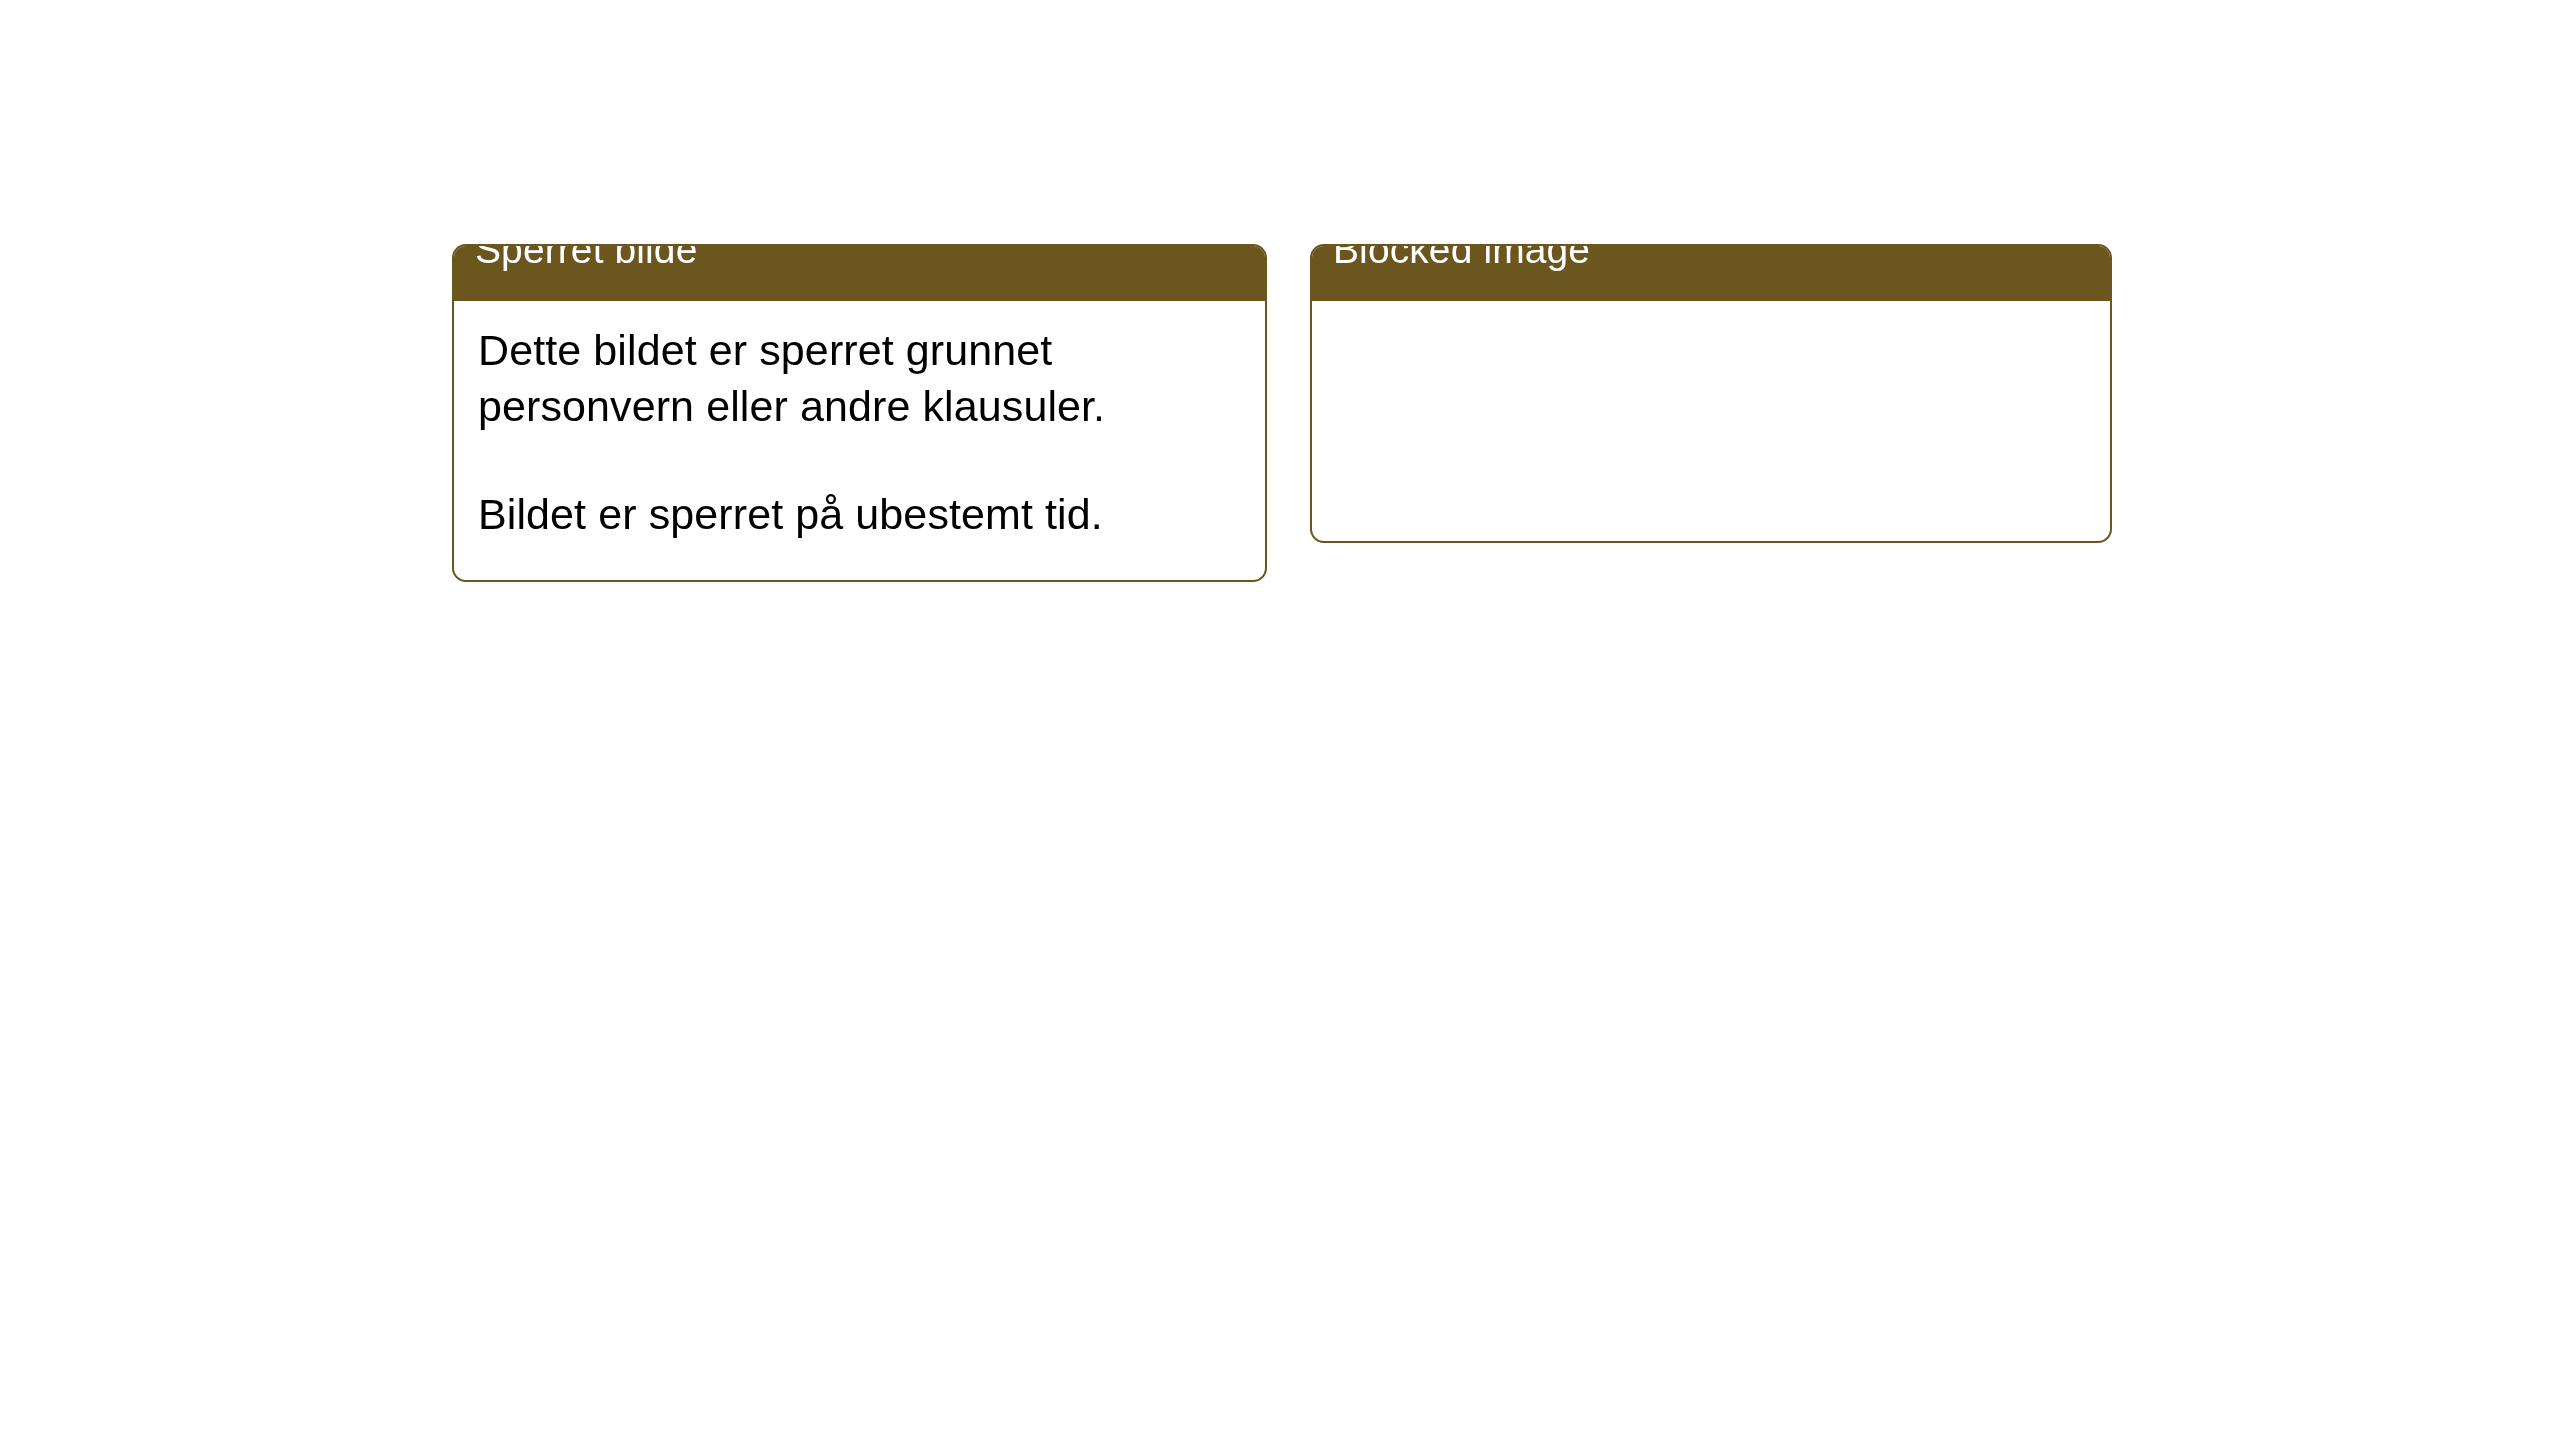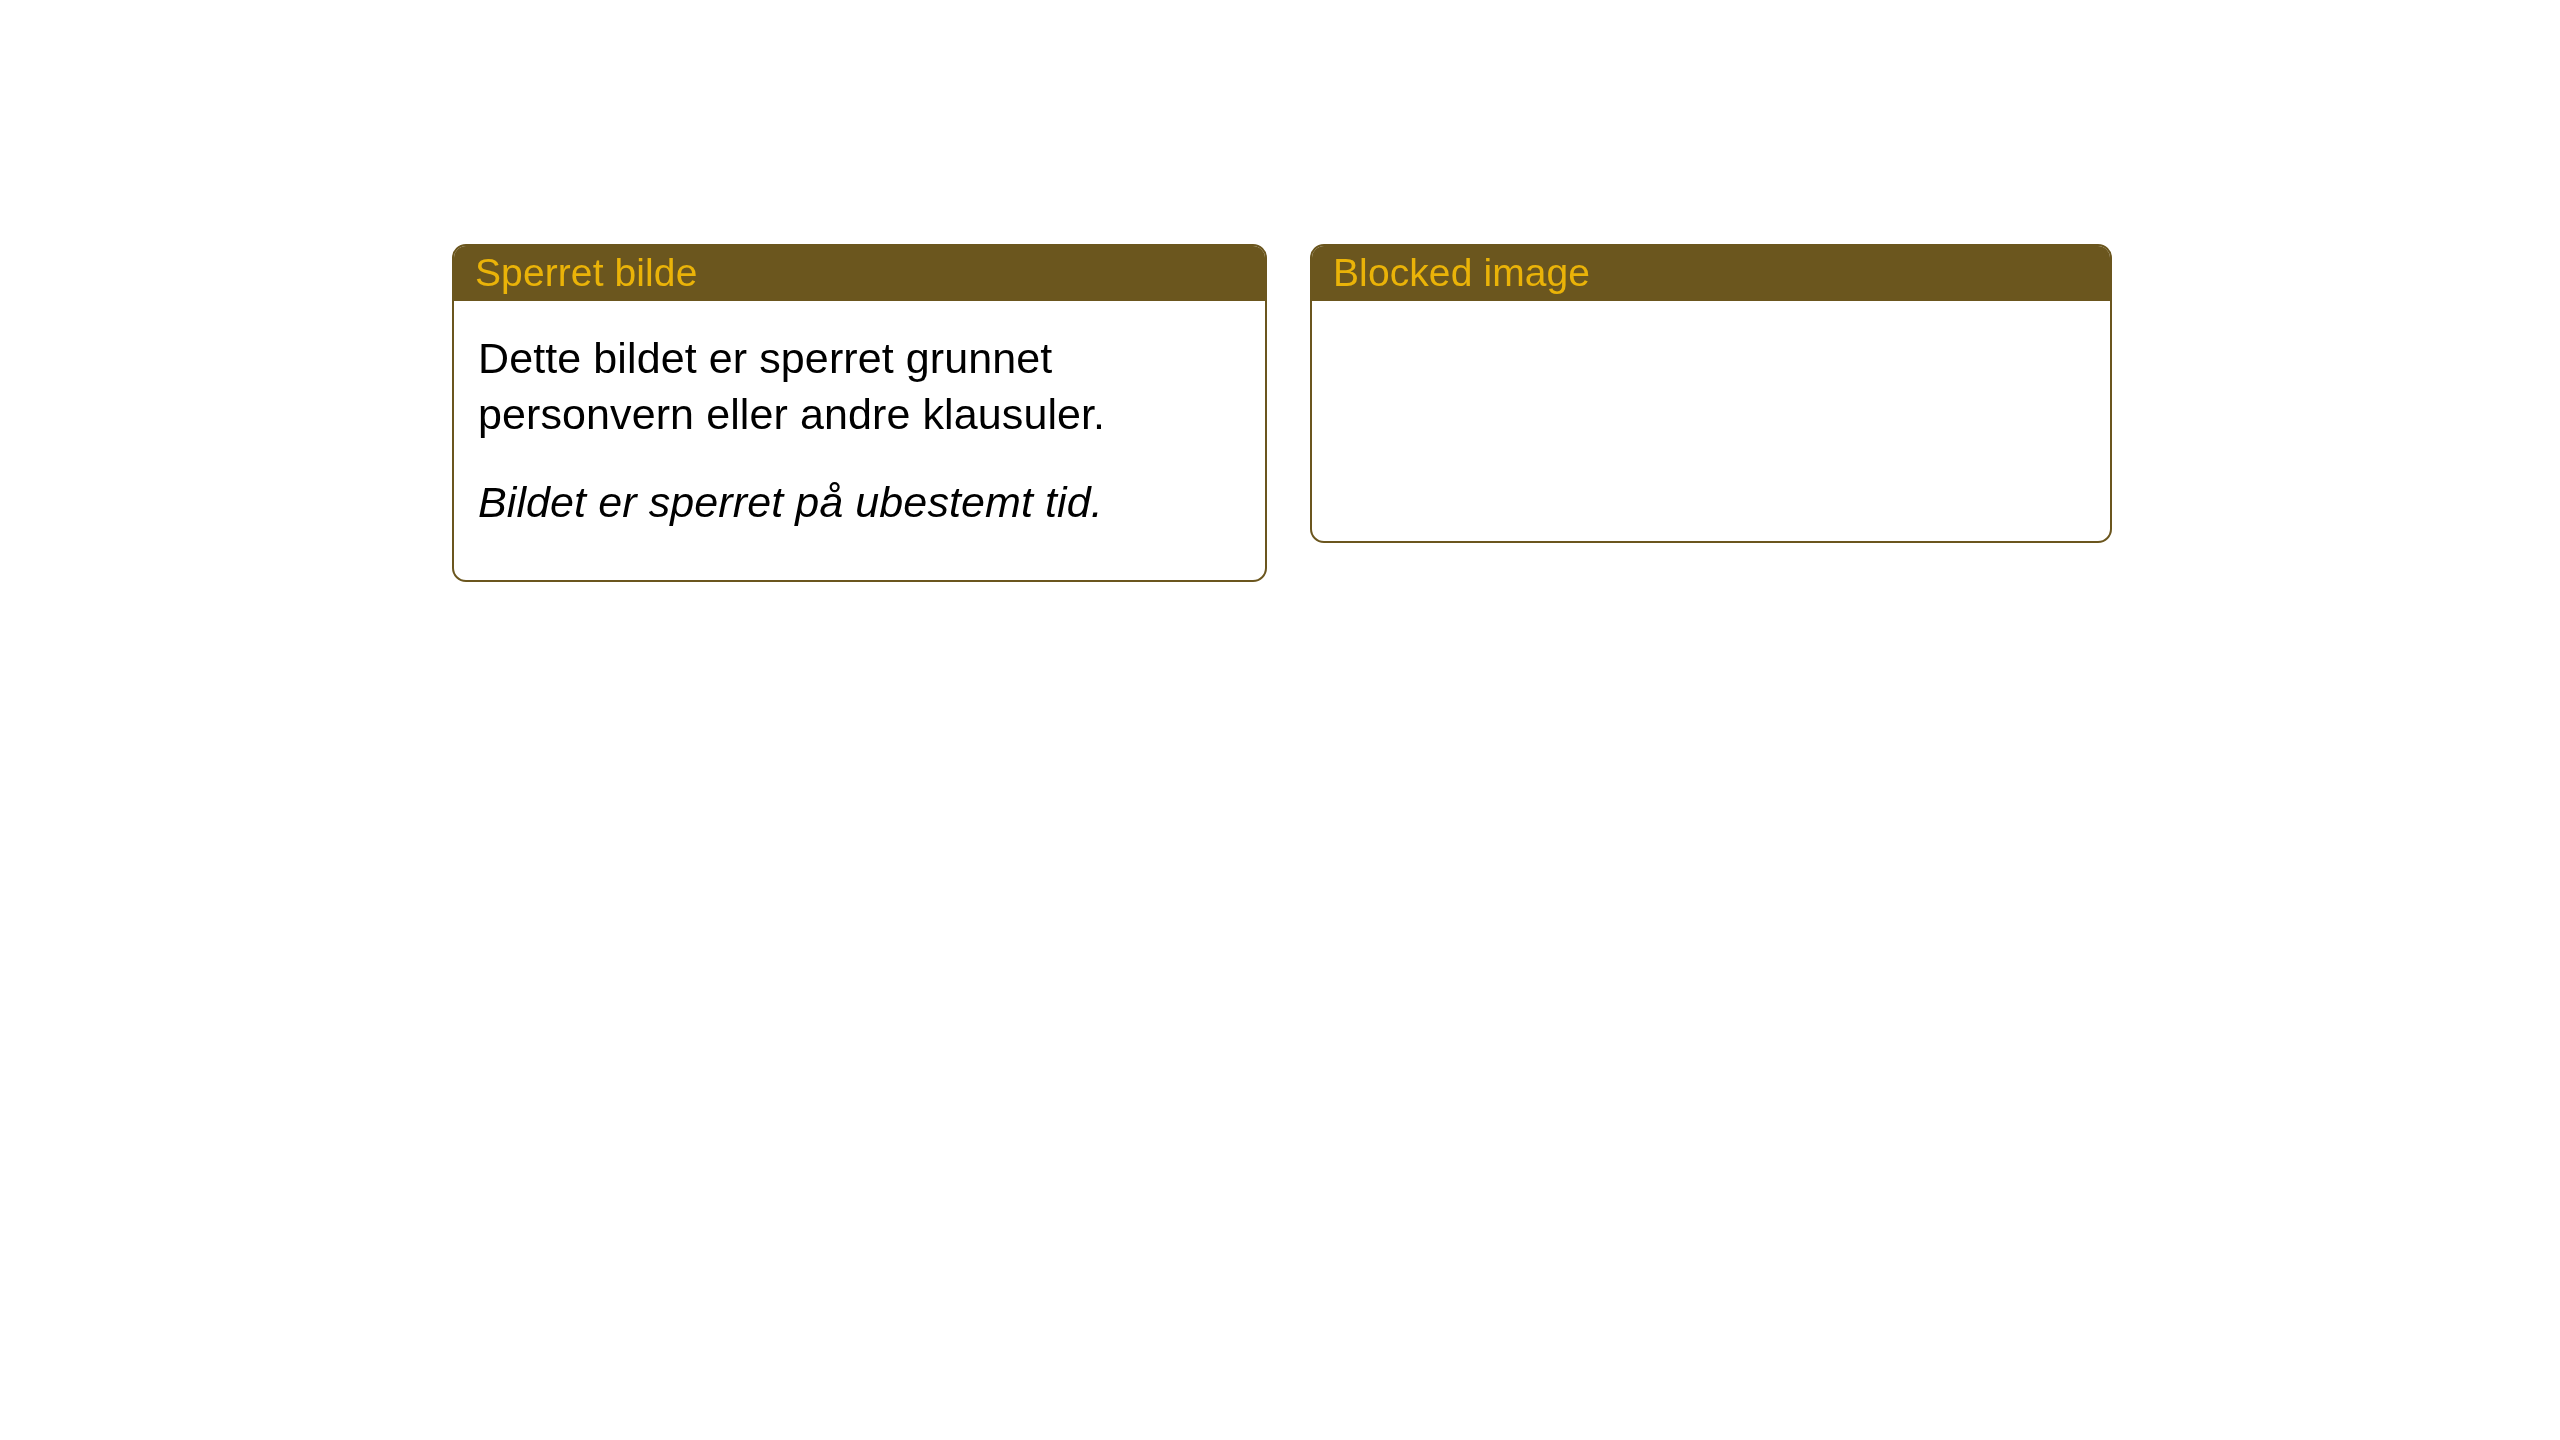--- a/index.html
+++ b/index.html
@@ -40,27 +40,27 @@
     height: 338px;
   }
 
   .notice-card.card-en {
     width: 802px;
     height: 299px;
   }
 
   .card-header {
     background: #6b561e;
-    color: #eab308;
+    color: #ffffff;
     height: 57px;
     box-sizing: border-box;
     display: flex;
-    align-items: center;
+    align-items: flex-end;
     padding: 0 0 0 23px;
-    margin: -2px -2px 8px -2px;
+    margin: -2px -2px 0 -2px;
     border-top-left-radius: 12px;
     border-top-right-radius: 12px;
     flex: 0 0 auto;
   }
 
   .card-title {
     font-size: 39px;
     font-weight: 400;
     line-height: 1;
     letter-spacing: 0.1px;
@@ -75,22 +75,21 @@
 
   .card-body p {
     margin: 0;
     color: #000000;
     font-size: 43px;
     line-height: 1.3;
     letter-spacing: 0.1px;
   }
 
   .card-body p.spaced {
-    margin-top: 32px;
-    font-style: italic;
+    margin-top: 52px;
   }
 </style>
 </head>
 <body>
 
 <div id="notice-area">
 
   <section class="notice-card card-no">
     <div class="card-header">
       <h2 class="card-title">Sperret bilde</h2>

